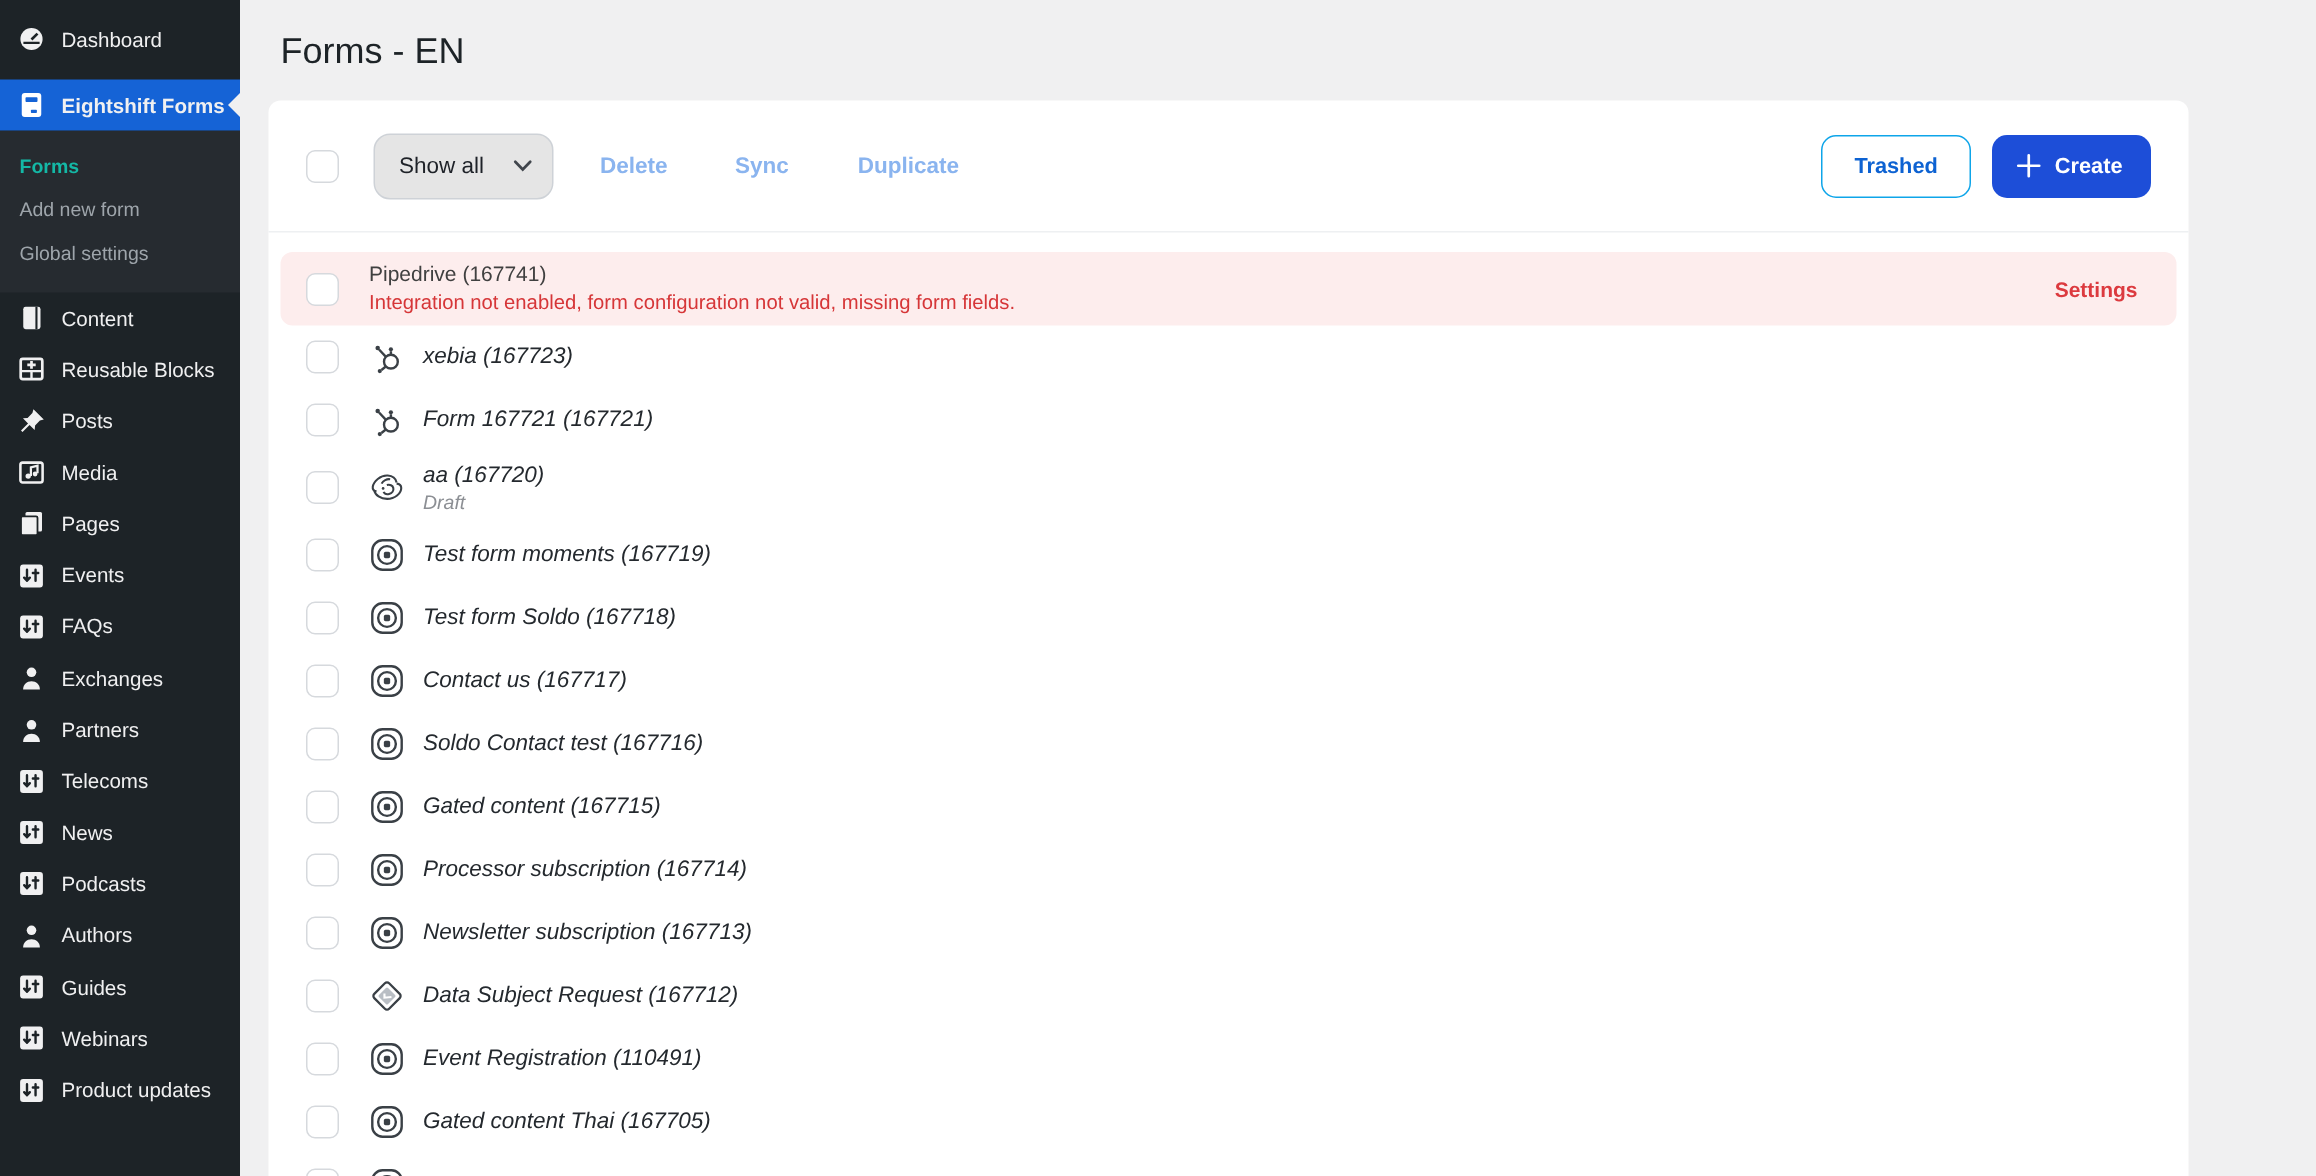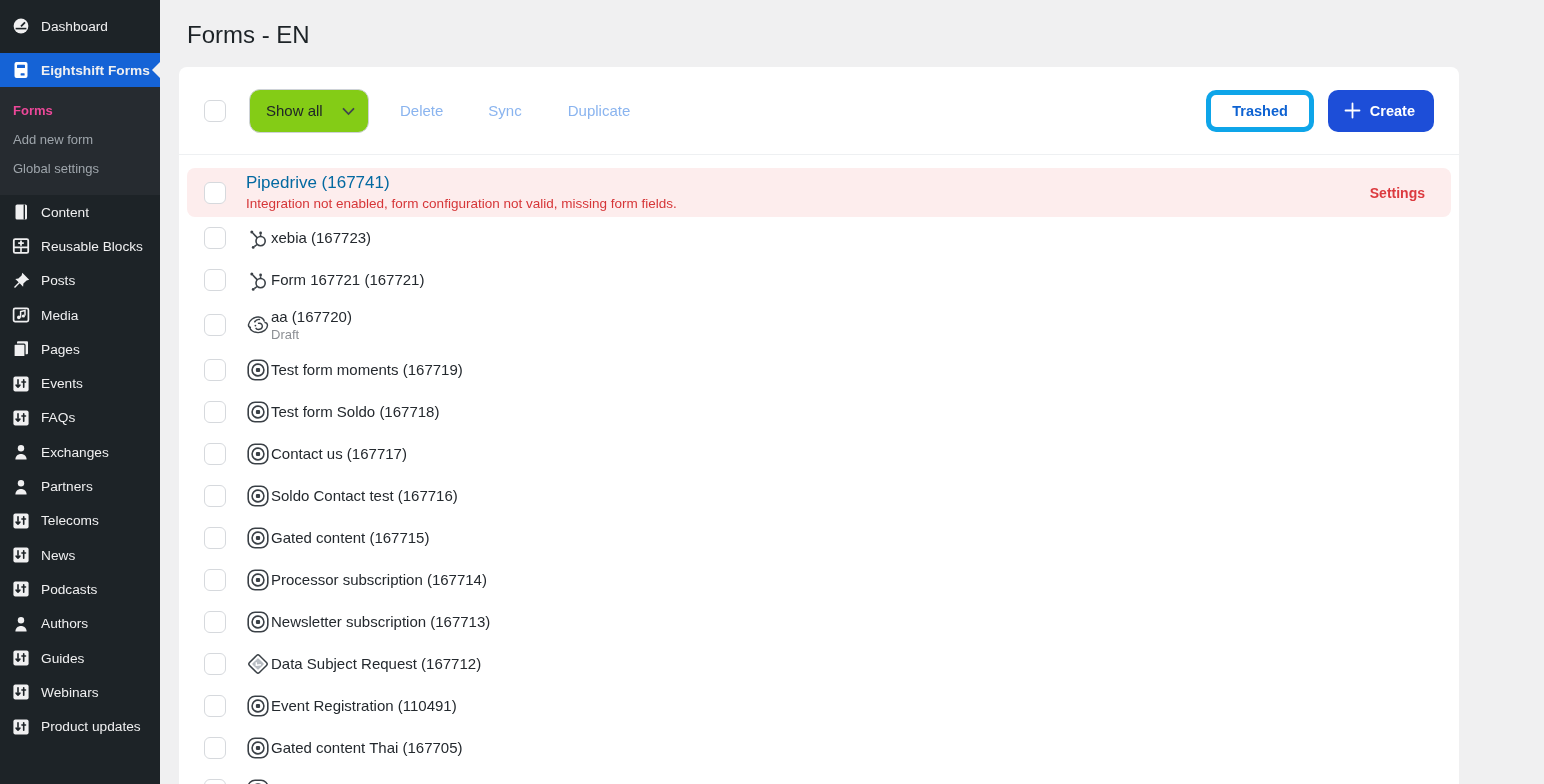--- a/index.html
+++ b/index.html
@@ -27,21 +27,21 @@
     background:#1563d6; font-weight:600; position:relative; margin-top:9px; height:34px;
   }
   .side-item.active::after {
     content:""; position:absolute; right:0; top:50%; margin-top:-8px;
     border:8px solid transparent; border-right-color:#f0f0f1;
   }
   .submenu { background:#262b30; padding:9px 0 12px 0; }
   .submenu-item {
     display:block; padding:7px 12px 7px 13px; font-size:13px; color:#9ea5ab; cursor:pointer;
   }
-  .submenu-item.current { color:#ec4899; font-weight:700; }
+  .submenu-item.current { color:#14b8a6; font-weight:700; }
 
   
   .main { position:absolute; left:160px; top:0; right:0; bottom:0; }
   .page-title { margin:21px 0 0 27px; font-size:24px; font-weight:500; color:#1d2327; }
 
   .card {
     position:absolute; left:19px; top:67px; width:1280px; height:940px;
     background:#ffffff; border-radius:8px;
   }
 
@@ -49,55 +49,55 @@
   .toolbar {
     display:flex; align-items:center; height:88px; padding:0 25px;
     border-bottom:1px solid #eef0f2;
   }
   .cbx {
     width:22px; height:22px; border:1px solid #d6d9dd; border-radius:6px;
     background:#fff; flex:0 0 22px; cursor:pointer;
   }
   .dropdown {
     margin-left:23px; width:120px; height:44px;
-    border:1px solid #ced2d7; border-radius:11px; background:#84cc16;
+    border:1px solid #ced2d7; border-radius:11px; background:#e5e5e5;
     display:flex; align-items:center; justify-content:space-between;
     padding:0 13px 0 16px; font-size:15px; color:#1e2228; cursor:pointer;
   }
-  .bulk-action { font-size:15px; font-weight:400; color:#8ab4ef; cursor:default; }
+  .bulk-action { font-size:15px; font-weight:700; color:#8ab4ef; cursor:default; }
   .bulk-action.b1 { margin-left:31px; }
   .bulk-action.b2 { margin-left:45px; }
   .bulk-action.b3 { margin-left:46px; }
   .tb-spacer { flex:1; }
   .btn-outline {
-    height:42px; padding:0 21px; border:5px solid #0ea5e9; border-radius:10px;
+    height:42px; padding:0 21px; border:1px solid #0ea5e9; border-radius:10px;
     background:#fff; color:#0d62d2; font-weight:600; font-size:14.5px;
     display:flex; align-items:center; cursor:pointer; font-family:inherit;
   }
   .btn-primary {
     margin-left:14px; height:42px; padding:0 19px 0 16px; border:none; border-radius:10px;
     background:#1d4ed8; color:#fff; font-weight:600; font-size:14.5px;
     display:flex; align-items:center; gap:9px; cursor:pointer; font-family:inherit;
   }
 
   
   .forms-list { padding:13px 8px 0 8px; }
   .error-row {
     display:flex; align-items:center; background:#fdeded; border-radius:8px;
     height:49px; padding:0 26px 0 17px;
   }
   .error-texts { margin-left:20px; line-height:1.25; }
-  .error-title { font-size:17px; color:#0369a1; }
+  .error-title { font-size:14px; color:#404040; }
   .error-msg { font-size:13.5px; color:#d63638; margin-top:2px; }
   .error-settings { margin-left:auto; color:#dc3a3f; font-weight:700; font-size:14px; cursor:pointer; }
 
   .form-row { display:flex; align-items:center; height:42px; padding:0 17px; }
   .form-row.two-line { height:48px; }
   .form-row .ficon { margin-left:19px; width:26px; height:26px; flex:0 0 26px; display:flex; align-items:center; justify-content:center; }
-  .form-row .ftexts { line-height:1.2; }
+  .form-row .ftexts { margin-left:11px; line-height:1.2;font-style:italic; }
   .form-row .ftitle { font-size:15px; color:#24292e; cursor:pointer; }
   .form-row .fsub { font-size:13px; color:#8c8f94; margin-top:1px; }
 </style>
 </head>
 <body>
 
 <nav class="sidebar">
   <div class="side-item dashboard">
     <span class="micon">
       <svg viewBox="0 0 20 20" width="20" height="20">

